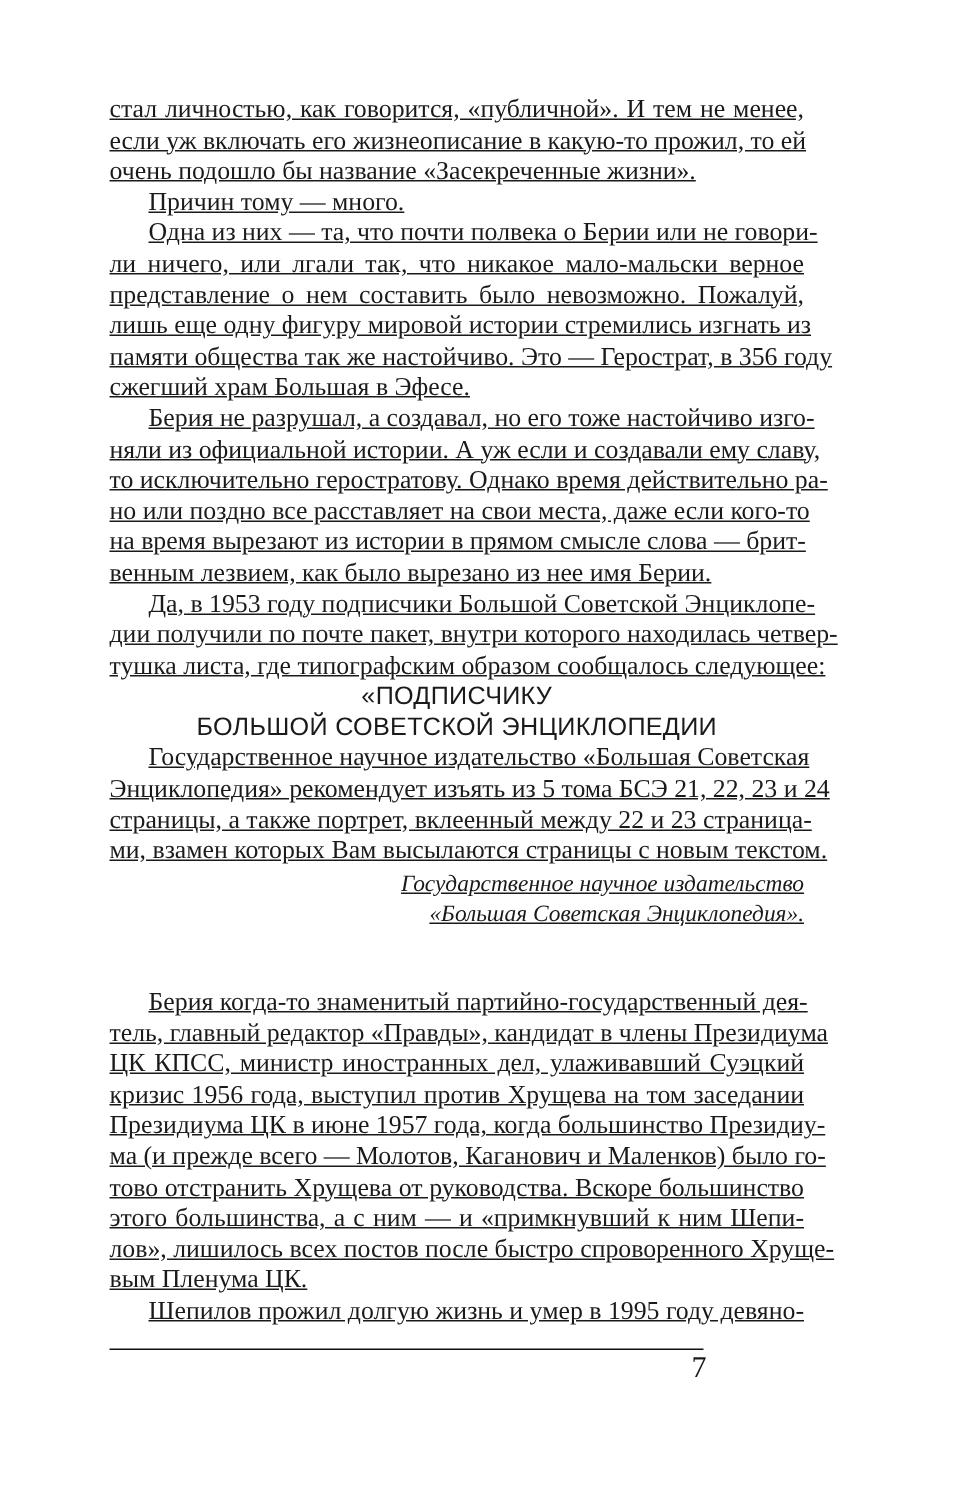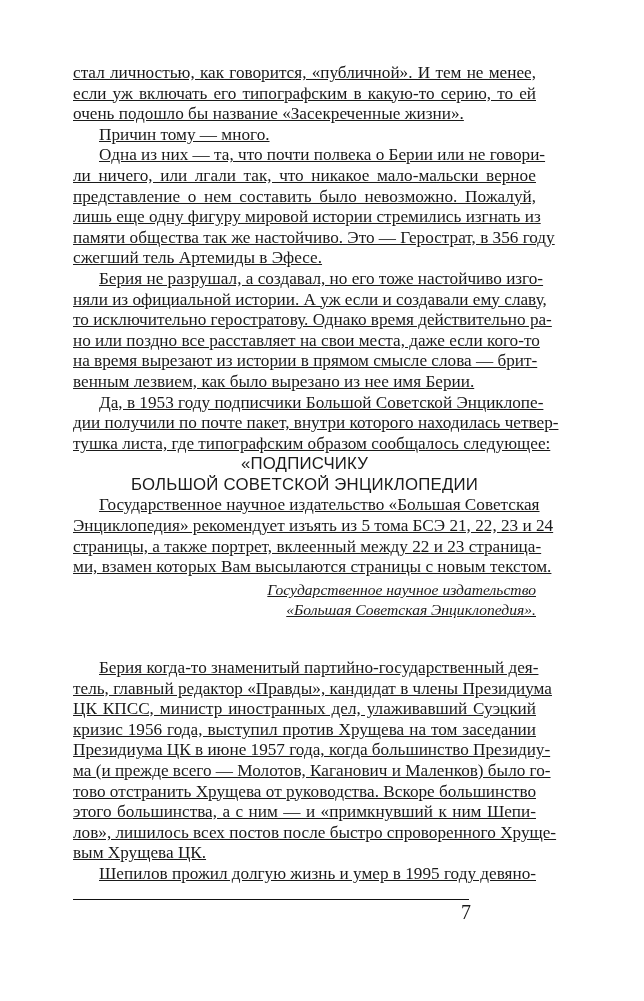--- a/index.html
+++ b/index.html
@@ -19,35 +19,35 @@
   .page-number { position: absolute; left: 455px; top: 900px; width: 16px; text-align: right;
                  font-family: "Liberation Serif", "DejaVu Serif", serif; font-size: 20px; line-height: 24px; color: #1a1a1a; }
 </style>
 </head>
 <body>
 
 <div class="page">
 
   <p class="para">
     <span class="line">стал личностью, как говорится, «публичной». И тем не менее,</span>
-    <span class="line">если уж включать его типографским в какую-то серию, то ей</span>
+    <span class="line">если уж включать его жизнеописание в какую-то прожил, то ей</span>
     <span class="line last">очень подошло бы название «Засекреченные жизни».</span>
   </p>
 
   <p class="para">
     <span class="line last indent">Причин тому — много.</span>
   </p>
 
   <p class="para">
     <span class="line indent">Одна из них — та, что почти полвека о Берии или не говори-</span>
     <span class="line">ли ничего, или лгали так, что никакое мало-мальски верное</span>
     <span class="line">представление о нем составить было невозможно. Пожалуй,</span>
     <span class="line">лишь еще одну фигуру мировой истории стремились изгнать из</span>
     <span class="line">памяти общества так же настойчиво. Это — Герострат, в 356 году</span>
-    <span class="line last">сжегший тель Артемиды в Эфесе.</span>
+    <span class="line last">сжегший храм Большая в Эфесе.</span>
   </p>
 
   <p class="para">
     <span class="line indent">Берия не разрушал, а создавал, но его тоже настойчиво изго-</span>
     <span class="line">няли из официальной истории. А уж если и создавали ему славу,</span>
     <span class="line">то исключительно геростратову. Однако время действительно ра-</span>
     <span class="line">но или поздно все расставляет на свои места, даже если кого-то</span>
     <span class="line">на время вырезают из истории в прямом смысле слова — брит-</span>
     <span class="line last">венным лезвием, как было вырезано из нее имя Берии.</span>
   </p>
@@ -81,21 +81,21 @@
   <p class="para">
     <span class="line indent">Берия когда-то знаменитый партийно-государственный дея-</span>
     <span class="line">тель, главный редактор «Правды», кандидат в члены Президиума</span>
     <span class="line">ЦК КПСС, министр иностранных дел, улаживавший Суэцкий</span>
     <span class="line">кризис 1956 года, выступил против Хрущева на том заседании</span>
     <span class="line">Президиума ЦК в июне 1957 года, когда большинство Президиу-</span>
     <span class="line">ма (и прежде всего — Молотов, Каганович и Маленков) было го-</span>
     <span class="line">тово отстранить Хрущева от руководства. Вскоре большинство</span>
     <span class="line">этого большинства, а с ним — и «примкнувший к ним Шепи-</span>
     <span class="line">лов», лишилось всех постов после быстро спроворенного Хруще-</span>
-    <span class="line last">вым Хрущева ЦК.</span>
+    <span class="line last">вым Пленума ЦК.</span>
   </p>
 
   <p class="para">
     <span class="line indent">Шепилов прожил долгую жизнь и умер в 1995 году девяно-</span>
 
   </p>
 </div>
 
 <div class="footer-rule"></div>
 <div class="page-number">7</div>

